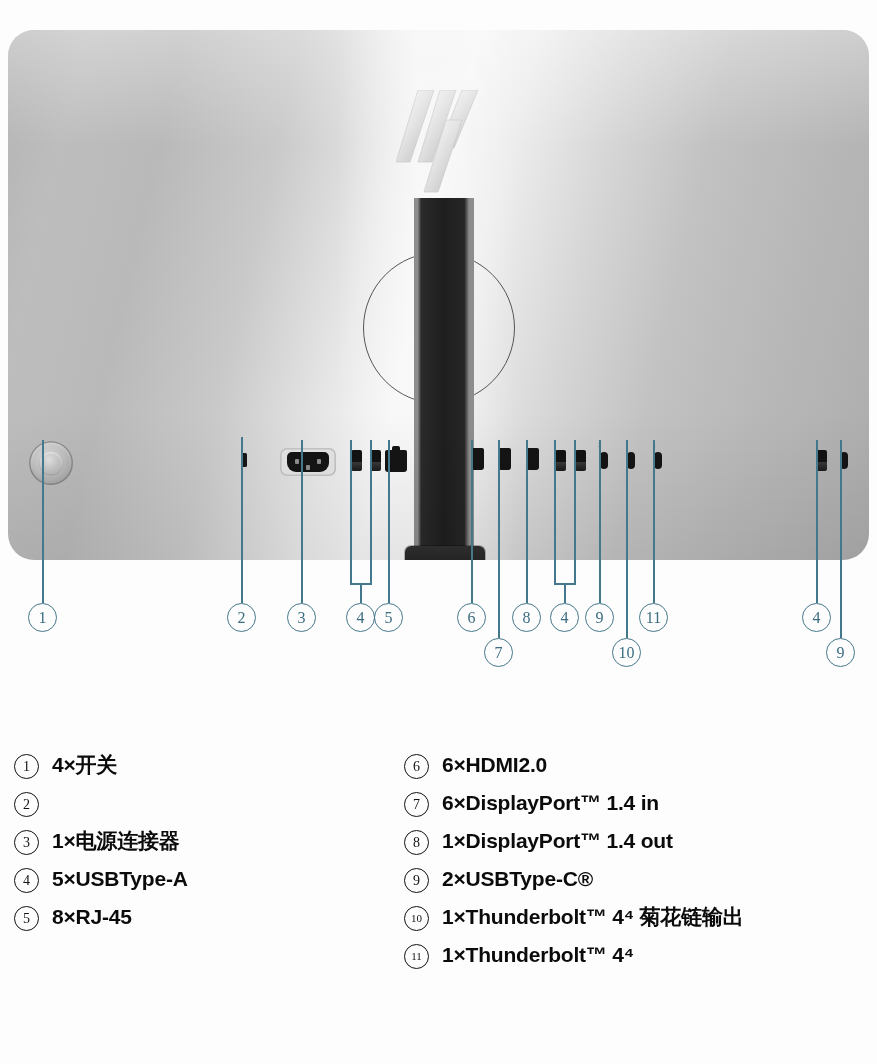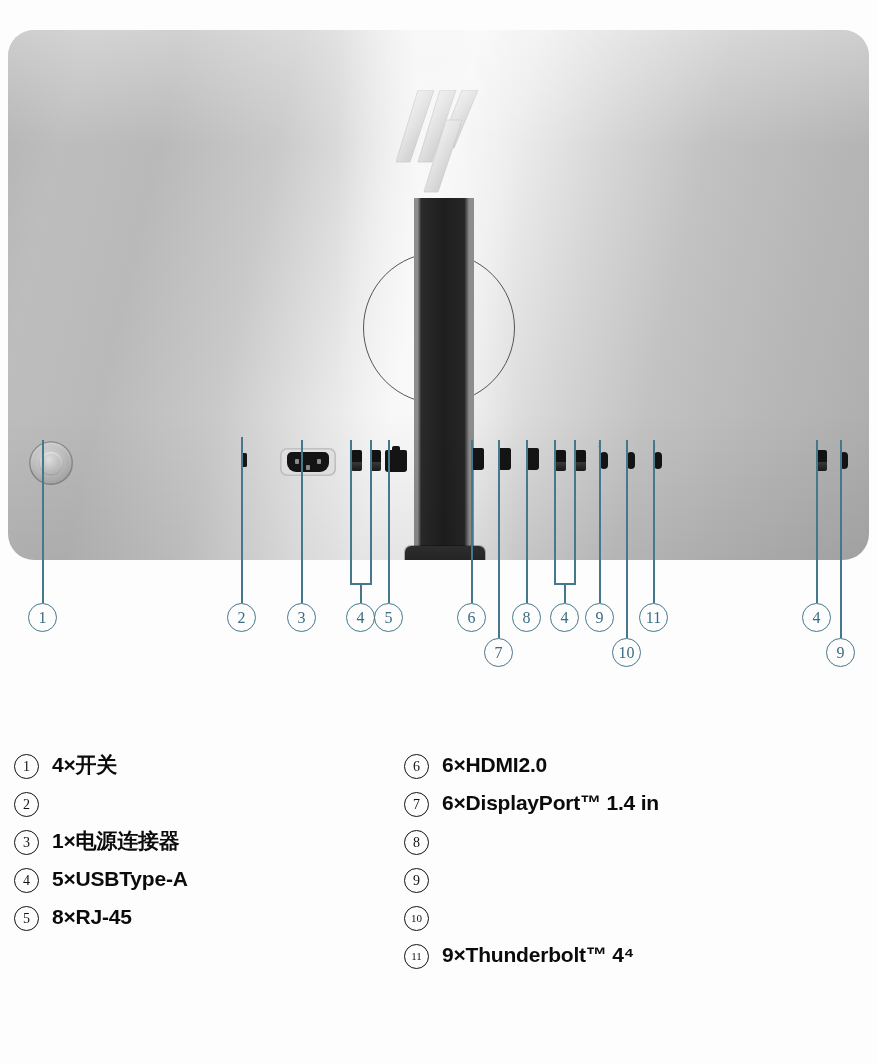--- a/index.html
+++ b/index.html
@@ -275,27 +275,30 @@
       <div class="legend-item">
         <span class="legend-num">6</span>
         <span class="legend-text">6×HDMI2.0</span>
       </div>
       <div class="legend-item">
         <span class="legend-num">7</span>
         <span class="legend-text">6×DisplayPort™ 1.4 in</span>
       </div>
       <div class="legend-item">
         <span class="legend-num">8</span>
+        <span class="legend-text">1×DisplayPort™ 1.4 out</span>
       </div>
       <div class="legend-item">
         <span class="legend-num">9</span>
+        <span class="legend-text">2×USBType-C®</span>
       </div>
       <div class="legend-item">
         <span class="legend-num" style="font-size:11px;">10</span>
+        <span class="legend-text">1×Thunderbolt™ 4⁴ 菊花链输出</span>
       </div>
       <div class="legend-item">
         <span class="legend-num" style="font-size:11px;">11</span>
-        <span class="legend-text">9×Thunderbolt™ 4⁴</span>
+        <span class="legend-text">1×Thunderbolt™ 4⁴</span>
       </div>
     </div>
 
   </div>
 </div>
 
 </body></html>

